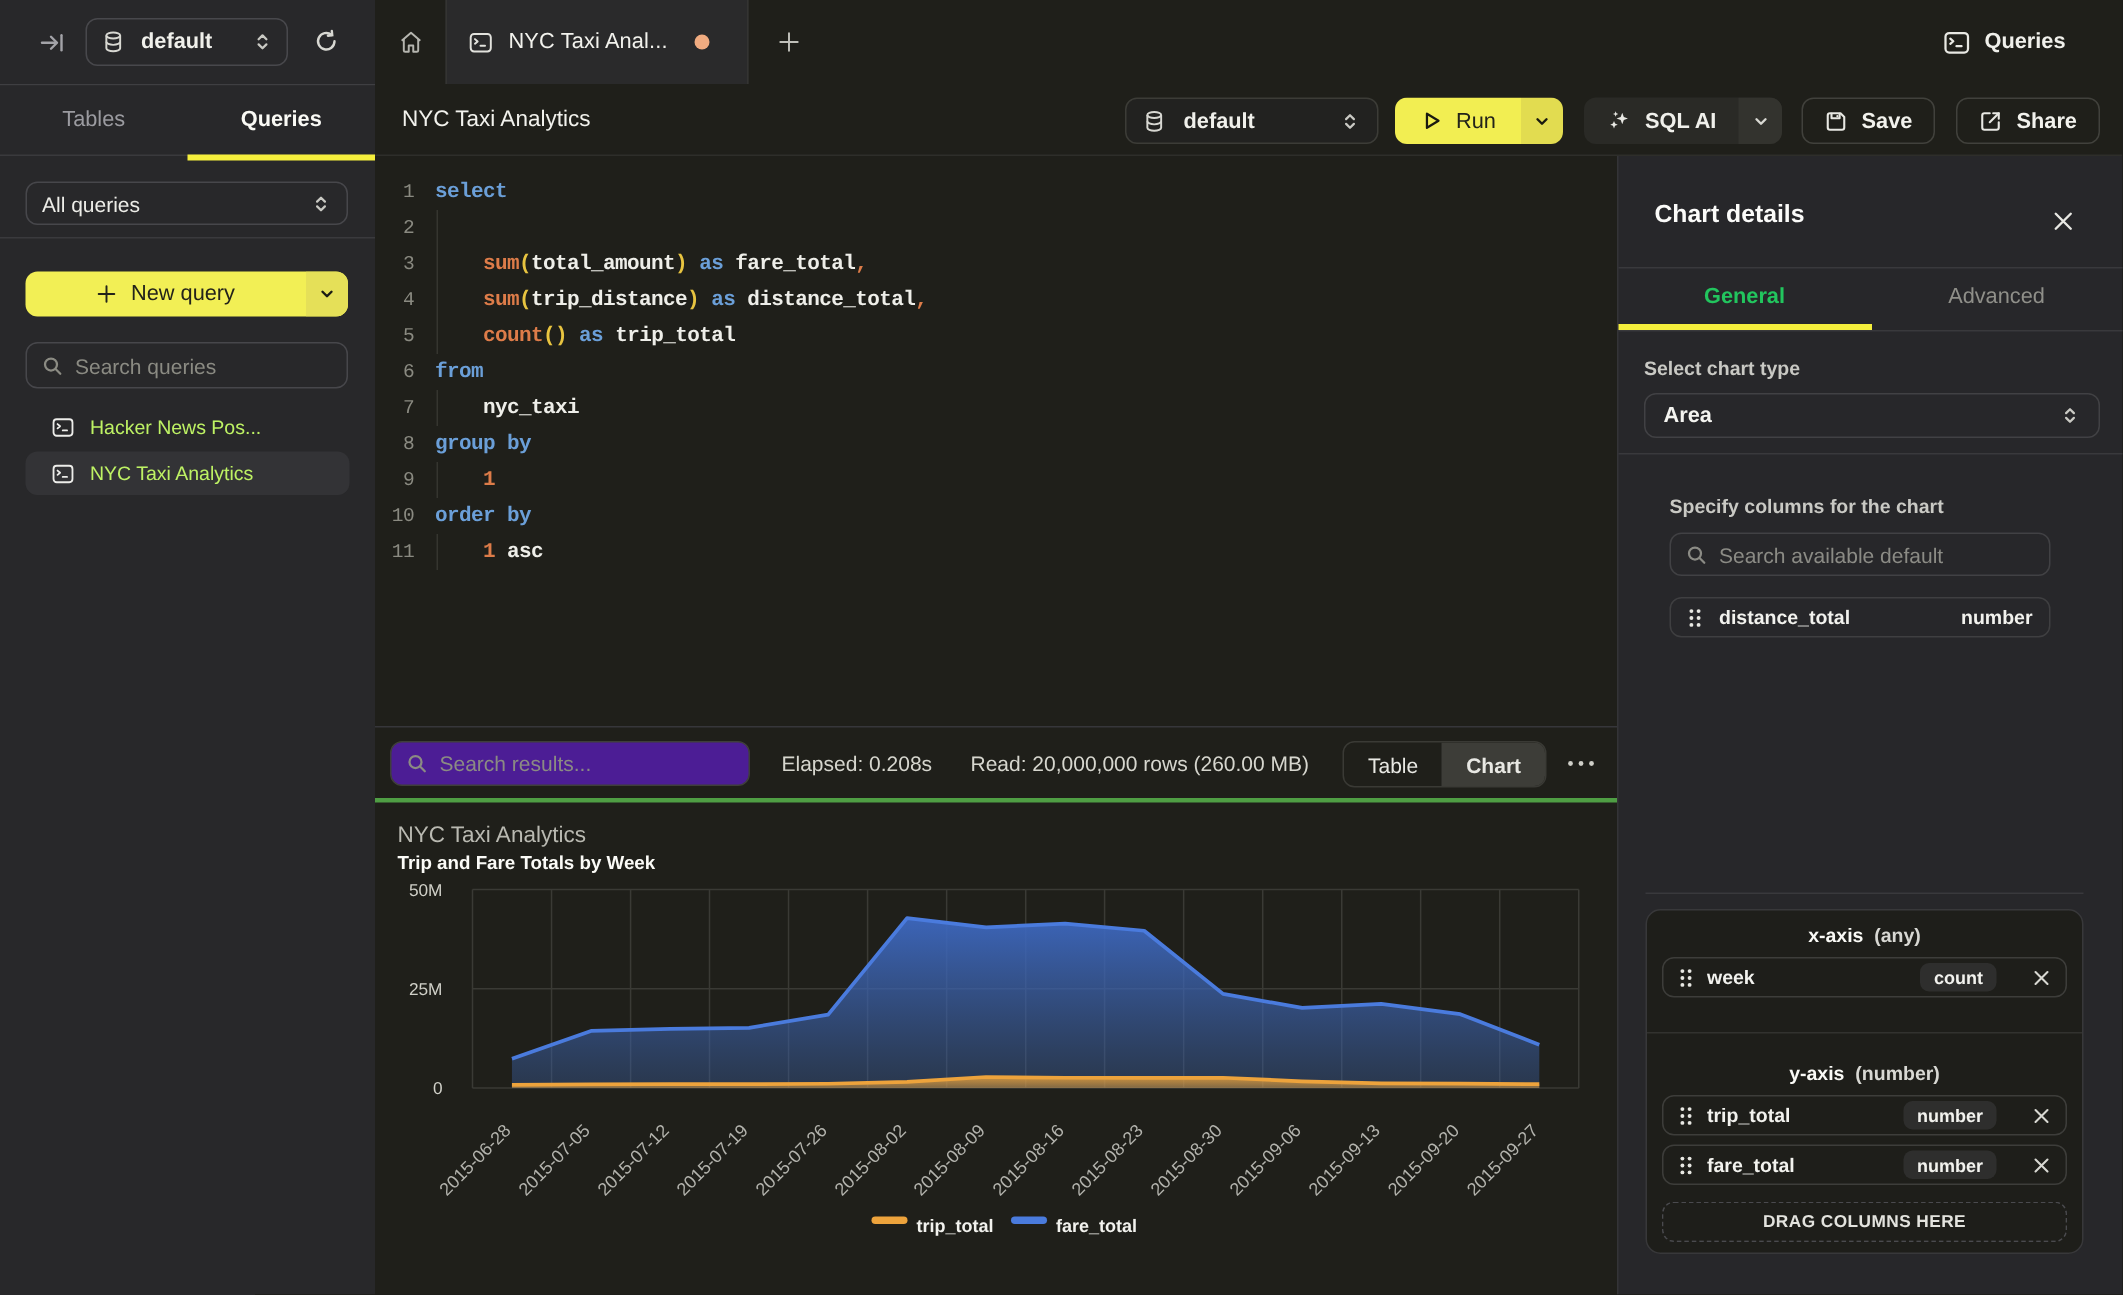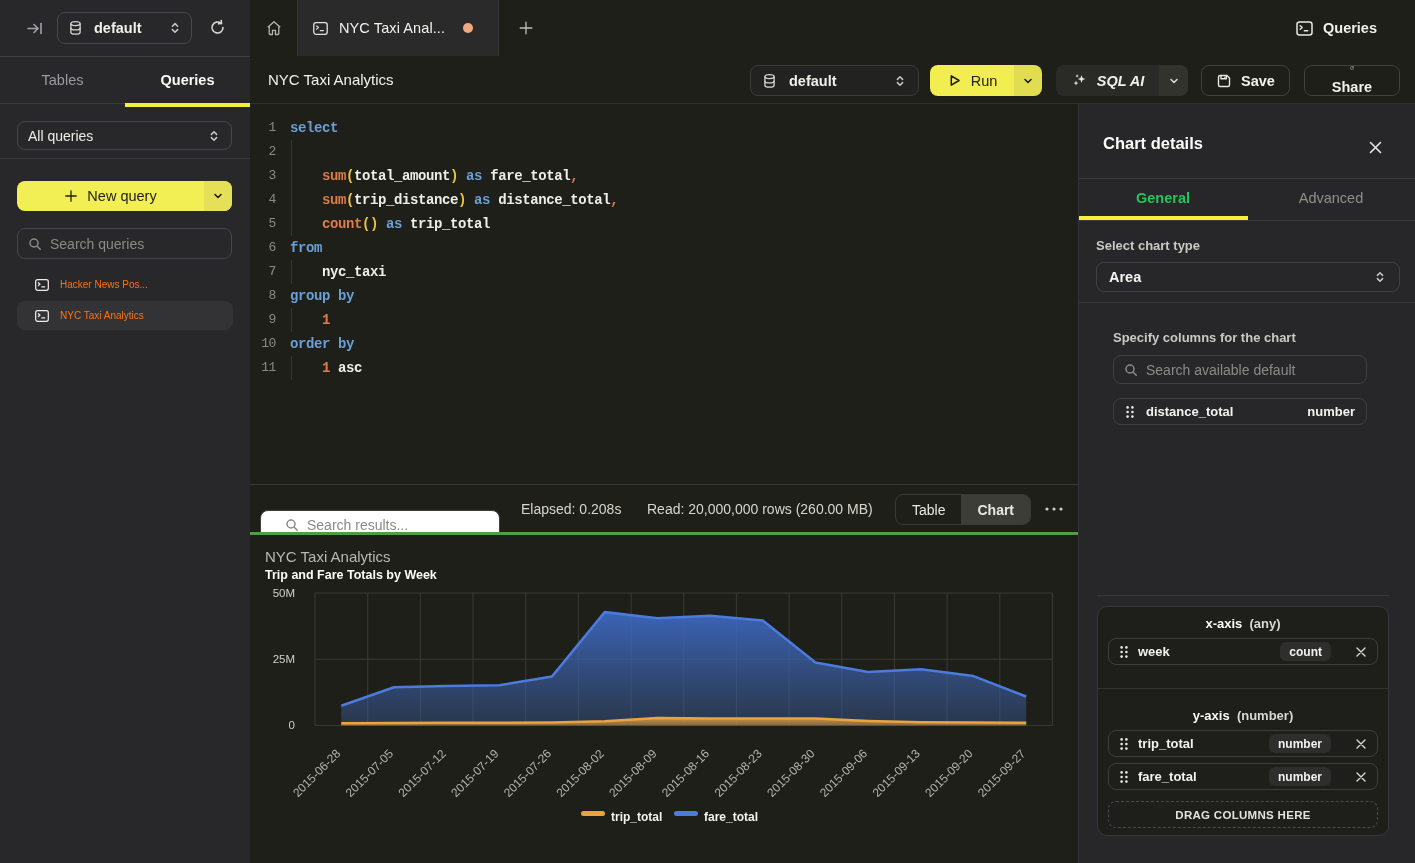--- a/index.html
+++ b/index.html
@@ -26,51 +26,51 @@
 #side-tabs { position:relative; height:47px; border-bottom:1px solid #3a3a3d; display:flex; }
 .side-tab { flex:1; display:flex; align-items:center; justify-content:center; font-size:14.5px; color:#9b9ba0; font-weight:400; }
 .side-tab.active { color:#fafaf5; font-weight:700; position:relative; }
 .side-tab.active:after { content:""; position:absolute; left:0; right:0; bottom:-3.5px; height:3.5px; background:#f5ef3c; }
 #allqueries { position:absolute; left:17px; top:64px; width:215px; height:29px; border:1px solid #47474b; border-radius:8px; display:flex; align-items:center; padding:0 10px; justify-content:space-between; font-size:14px; font-weight:500; color:#edede8; }
 #side-div1 { position:absolute; left:0; top:101px; width:250px; height:1px; background:#3a3a3d; }
 #newquery { position:absolute; left:17px; top:124px; width:215px; height:30px; border-radius:8px; overflow:hidden; display:flex; background:#f2ef55; }
 #newquery .main { flex:1; display:flex; align-items:center; justify-content:center; gap:9px; color:#23231a; font-size:14.5px; font-weight:500; }
 #newquery .chev { width:28px; display:flex; align-items:center; justify-content:center; background:#e5e058; }
 #searchqueries { position:absolute; left:17px; top:171px; width:215px; height:31px; border:1px solid #47474b; border-radius:8px; display:flex; align-items:center; padding:0 10px; gap:8px; color:#8b8b83; font-size:14px; }
-.qitem { position:absolute; left:17px; width:216px; height:29px; display:flex; align-items:center; gap:10px; padding:0 9px 0 17px; border-radius:8px; color:#f97316; font-size:10px; font-weight:500; white-space:nowrap; }
+.qitem { position:absolute; left:17px; width:216px; height:29px; display:flex; align-items:center; gap:10px; padding:0 9px 0 17px; border-radius:8px; color:#bef264; font-size:13px; font-weight:500; white-space:nowrap; }
 .qitem.sel { background:#333336; }
 
 
 #toolbar { position:absolute; left:250px; top:56px; width:1165px; height:48px; background:#1f1f1a; border-bottom:1px solid #2e2e2a; }
 #toolbar .title { position:absolute; left:18px; top:15px; font-size:15px; font-weight:500; color:#f2f2ed; }
 #tb-dbselect { position:absolute; left:500px; top:9px; width:169px; height:31px; padding:0 11px; justify-content:space-between; background:#222220; }
 #runbtn { position:absolute; left:680px; top:9px; width:112px; height:31px; border-radius:8px; overflow:hidden; display:flex; }
 #runbtn .main { flex:1; background:#f2ee52; display:flex; align-items:center; justify-content:center; gap:9px; color:#23231a; font-size:14.5px; font-weight:500; }
 #runbtn .chev { width:28px; background:#e2dc50; display:flex; align-items:center; justify-content:center; }
 #sqlai { position:absolute; left:806px; top:9px; width:132px; height:31px; border-radius:8px; overflow:hidden; display:flex; background:#2a2a26; }
-#sqlai .main { flex:1; display:flex; align-items:center; justify-content:center; gap:9px; color:#f0f0eb; font-size:14.5px; font-weight:600;font-style:italic; }
+#sqlai .main { flex:1; display:flex; align-items:center; justify-content:center; gap:9px; color:#f0f0eb; font-size:14.5px; font-weight:600; }
 #sqlai .chev { width:29px; display:flex; align-items:center; justify-content:center; background:#33332e; }
 .ghostbtn { position:absolute; top:9px; height:31px; border:1px solid #41413c; border-radius:8px; display:flex; align-items:center; justify-content:center; gap:9px; color:#f2f2ed; font-size:14.5px; font-weight:600; }
 #savebtn { left:951px; width:89px; }
-#sharebtn { left:1054px; width:96px;flex-direction:column; }
+#sharebtn { left:1054px; width:96px; }
 
 
 #editor { position:absolute; left:250px; top:104px; width:828px; height:382px; background:#1f1f1a; font-family:"Liberation Mono",monospace; font-size:14px; font-weight:700; letter-spacing:-0.4px; }
 .cline { position:absolute; left:0; height:24px; line-height:24px; white-space:pre; }
 .lnum { position:absolute; width:26px; text-align:right; height:24px; line-height:24px; color:#8a8a81; font-weight:400; font-family:"Liberation Mono",monospace; font-size:13px; }
 .kw { color:#6b9fd8; }
 .fn { color:#dd7c49; }
 .pr { color:#e8c440; }
 .id { color:#eeeee9; }
 .cm { color:#dd7c49; }
 .guide { position:absolute; width:1px; background:#35352f; }
 
 
 #resultsbar { position:absolute; left:250px; top:484px; width:828px; height:48px; background:#1f1f1a; border-top:1px solid #36363a; }
-#searchresults { position:absolute; left:10px; top:9px; width:240px; height:30px; border:1px solid #3f3f3b; border-radius:8px; background:#ffffff; display:flex; align-items:center; padding:0 24px; gap:8px; color:#8b8b83; font-size:14px;margin-top:16px; }
+#searchresults { position:absolute; left:10px; top:9px; width:240px; height:30px; border:1px solid #3f3f3b; border-radius:8px; background:#4c1d95; display:flex; align-items:center; padding:0 10px; gap:8px; color:#8b8b83; font-size:14px; }
 .stat { position:absolute; top:16px; color:#d6d6ce; font-size:14px; font-weight:500; }
 #segmented { position:absolute; left:645px; top:9px; height:31px; display:flex; background:#1f1f1a; border:1px solid #3a3a35; border-radius:8px; overflow:hidden; }
 #segmented .seg { padding:0 16px; display:flex; align-items:center; color:#e8e8e3; font-size:14px; font-weight:500; }
 #segmented .seg.on { background:#3d3d38; font-weight:700; }
 #dots { position:absolute; left:795px; top:22px; }
 
 
 #chartwrap { position:absolute; left:250px; top:532px; width:828px; height:331px; background:#1f1f1a; border-top:3px solid #4f9e44; }
 #chartwrap .t1 { position:absolute; left:15px; top:13px; font-size:15px; color:#b9b9b1; }
 #chartwrap .t2 { position:absolute; left:15px; top:33px; font-size:12.5px; font-weight:700; color:#fbfbf7; }

